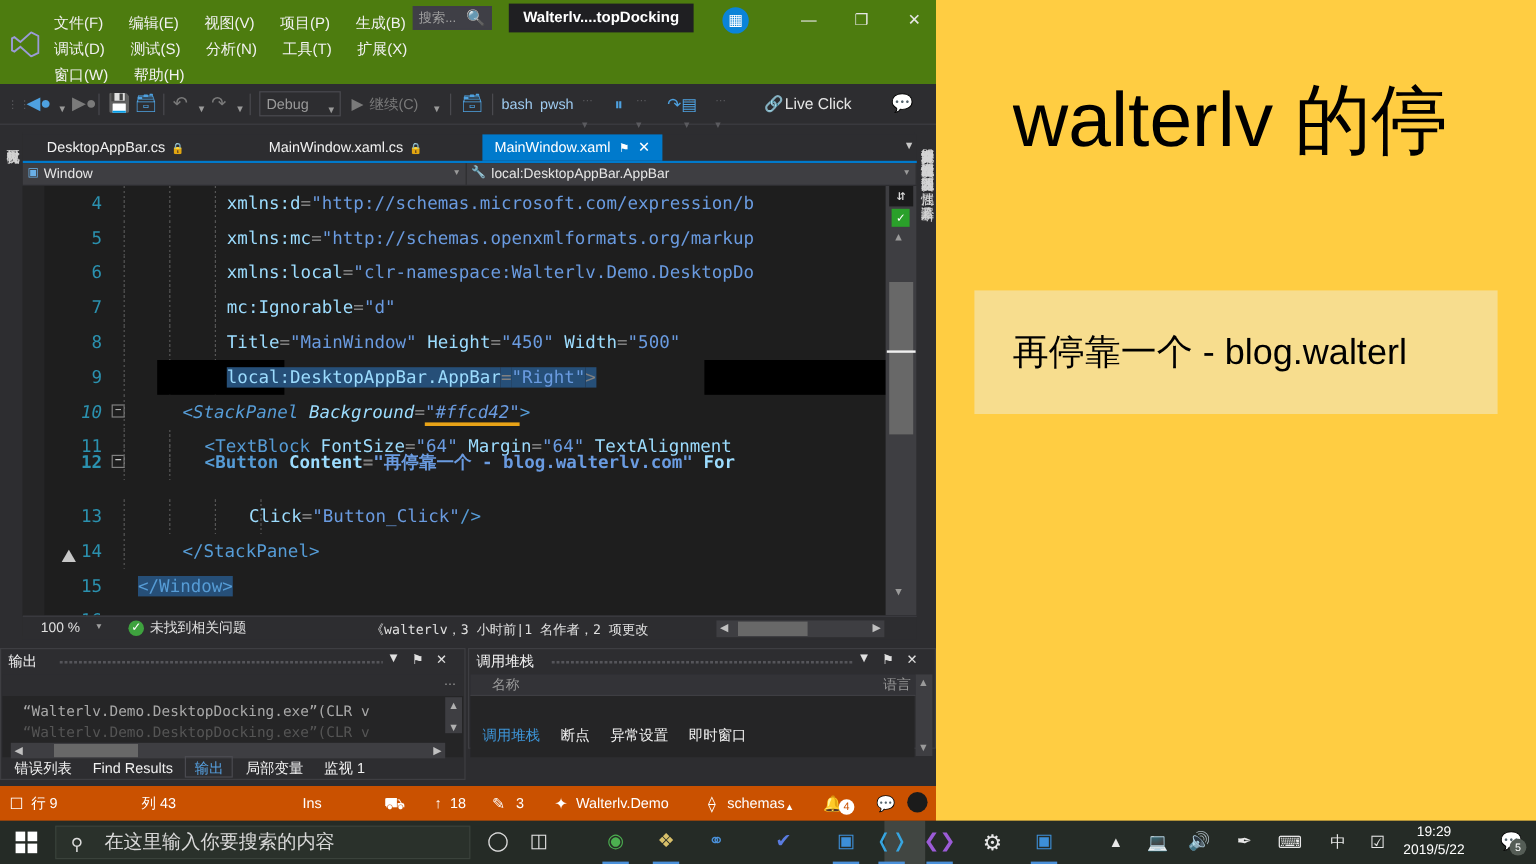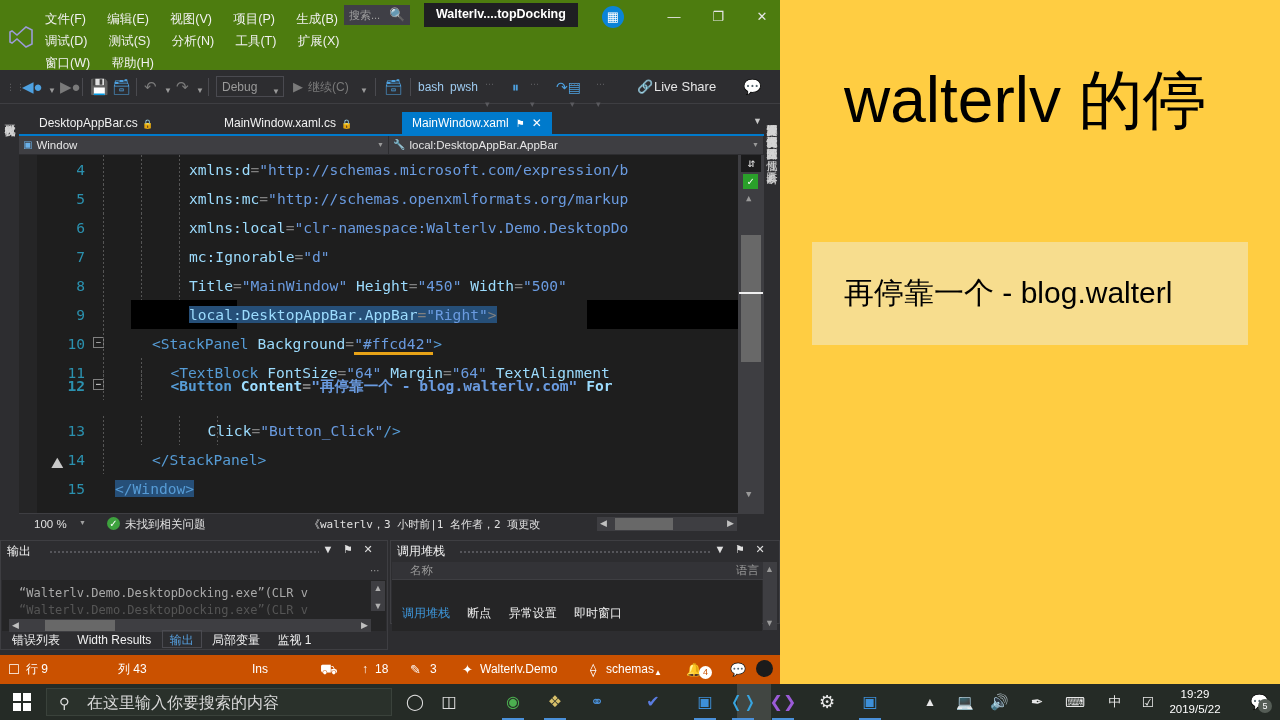--- a/index.html
+++ b/index.html
@@ -356,21 +356,21 @@
       <span class="tb-sep" style="left:410px;"></span>
       <span class="tb" style="left:418px;color:#9ecbf0;">bash</span>
       <span class="tb" style="left:450px;color:#9ecbf0;">pwsh</span>
       <span class="tb tb-dots" style="left:485px;top:4px;">⋯<br>▾</span>
       <span class="tb tb-ico" style="left:512px;font-size:14px;">⏸</span>
       <span class="tb tb-dots" style="left:530px;top:4px;">⋯<br>▾</span>
       <span class="tb tb-ico" style="left:556px;font-size:14px;">↷▤</span>
       <span class="tb tb-dots" style="left:570px;top:4px;">⋯<br>▾</span>
       <span class="tb tb-dots" style="left:596px;top:4px;">⋯<br>▾</span>
       <span class="tb" style="left:637px;color:#e0e0e0;font-size:13px;">🔗</span>
-      <span class="tb" style="left:654px;color:#e6e6e6;font-size:13px;">Live Share</span>
+      <span class="tb" style="left:654px;color:#e6e6e6;font-size:13px;">Live Click</span>
       <span class="tb tb-ico" style="left:743px;font-size:15px;">💬</span>
     </div>
 
     <div class="side-strip" id="strip-left">
       <div class="vtab">实时可视化树</div>
     </div>
 
     <div class="side-strip" id="strip-right">
       <div class="vtab">解决方案资源管理器</div>
       <div class="vtab">实时属性资源管理器</div>
@@ -446,21 +446,21 @@
           </div>
           <div class="code-row" style="top: 145px;">
             <span class="lineno">9</span>
             <span class="guide" style="left: 84px;"></span>
             <span class="guide" style="left: 122px;"></span>
             <span class="guide" style="left: 160px;"></span>
             <span class="selblack" style="position: absolute; left: 112px; top: 0px; width: 106px; height: 29px;"></span>
             <span class="selblack" style="position: absolute; left: 568px; top: 0px; width: 152px; height: 29px;"></span>
             <span class="codetext" style="left: 170px;"><span class="tkn-attr sel">local:DesktopAppBar.AppBar</span><span class="tkn-pun sel">=</span><span class="tkn-str sel">"Right"</span><span class="tkn-pun sel">&gt;</span></span>
           </div>
-          <div class="code-row" style="top: 174px;">
+          <div class="code-row" style="top: 174px; font-style: italic;">
             <span class="lineno">10</span>
             <span class="fold">−</span>
             <span class="guide" style="left: 84px;"></span>
             <span class="codetext" style="left: 133px;"><span class="tkn-el">&lt;StackPanel</span><span class="tkn-pun"> </span><span class="tkn-attr">Background</span><span class="tkn-pun">=</span><span class="tkn-str squiggle-underline">"#ffcd42"</span><span class="tkn-el">&gt;</span></span>
           </div>
           <div class="code-row" style="top: 203px;">
             <span class="lineno">11</span>
             <span class="guide" style="left: 84px;"></span>
             <span class="guide" style="left: 122px;"></span>
             <span class="codetext" style="left: 151.5px;"><span class="tkn-el">&lt;TextBlock</span><span class="tkn-pun"> </span><span class="tkn-attr">FontSize</span><span class="tkn-pun">=</span><span class="tkn-str">"64"</span><span class="tkn-pun"> </span><span class="tkn-attr">Margin</span><span class="tkn-pun">=</span><span class="tkn-str">"64"</span><span class="tkn-pun"> </span><span class="tkn-attr">TextAlignment</span></span>
@@ -537,21 +537,21 @@
         <div style="margin-top:2px;">▲</div>
         <div style="margin-top:8px;">▼</div>
       </div>
       <div id="out-hscroll">
         <span class="hs-arrow" style="left:3px;">◀</span>
         <span id="out-hthumb"></span>
         <span class="hs-arrow" style="right:3px;">▶</span>
       </div>
       <div class="panel-tabs">
         <span class="panel-tab">错误列表</span>
-        <span class="panel-tab">Width Results</span>
+        <span class="panel-tab">Find Results</span>
         <span class="panel-tab active">输出</span>
         <span class="panel-tab">局部变量</span>
         <span class="panel-tab">监视 1</span>
       </div>
     </div>
 
     <div class="panel" id="panel-callstack">
       <div class="panel-head">
         <span class="panel-title">调用堆栈</span>
         <span class="panel-dots" style="left:68px; right:68px;"></span>

